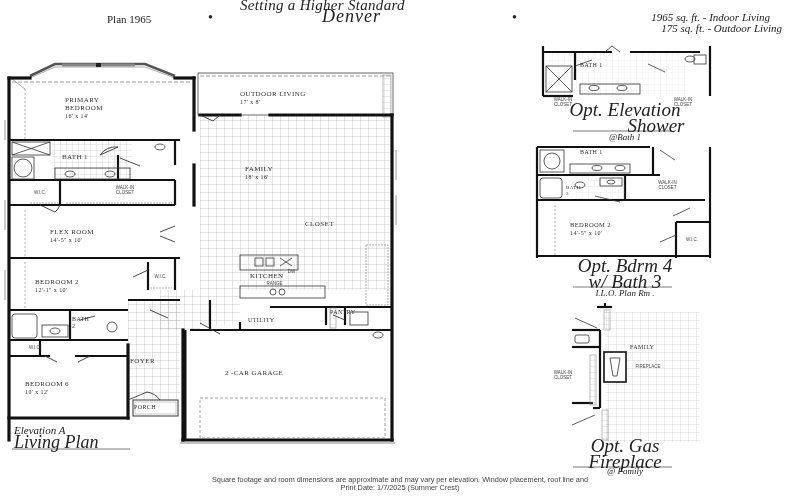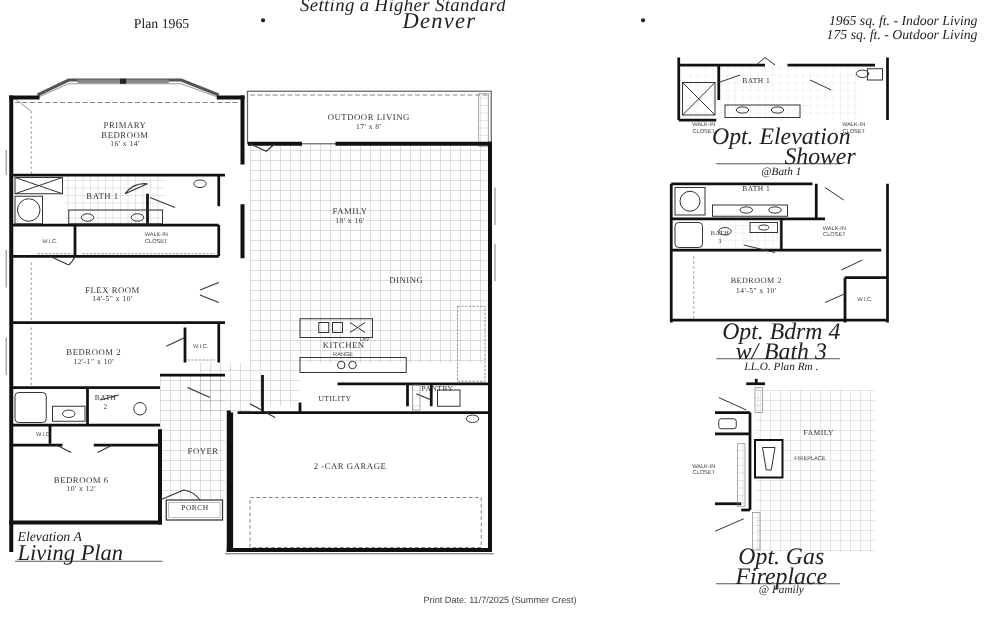--- a/index.html
+++ b/index.html
@@ -3,39 +3,39 @@
 <meta charset="utf-8">
 <style>
   html,body{margin:0;padding:0;background:#fff;}
   body{width:800px;height:500px;position:relative;overflow:hidden;font-family:"Liberation Serif",serif;color:#222;}
   .abs{position:absolute;white-space:nowrap;}
   .hdr-tag{font-style:italic;font-size:15px;top:-3px;left:240px;letter-spacing:0.3px;}
   .hdr-plan{font-size:11px;top:13px;left:107px;}
   .hdr-dot{font-size:14px;top:10px;}
   .hdr-name{font-style:italic;font-size:18px;top:6px;left:322px;letter-spacing:1px;}
   .hdr-sq{font-style:italic;font-size:11px;line-height:11px;text-align:right;}
-  .room{font-family:"Liberation Serif",serif;font-size:7px;text-align:center;line-height:8px;color:#333;letter-spacing:0.4px;}
+  .room{font-family:"Liberation Serif",serif;font-size:7px;text-align:left;line-height:8px;color:#333;letter-spacing:0.4px;}
   .room .dim{font-size:6px;display:block;}
   .tiny{font-size:4.5px;line-height:5px;text-align:center;color:#444;font-family:"Liberation Sans",sans-serif;}
   .cap-big{font-style:italic;font-size:19px;line-height:17px;text-align:center;}
   .cap-sub{font-style:italic;font-size:9px;text-align:center;}
   .fp-title{font-style:italic;font-size:18px;left:14px;top:432px;}
   .fp-sub{font-style:italic;font-size:11px;left:14px;top:424px;}
   .footer{font-family:"Liberation Sans",sans-serif;font-size:7.3px;line-height:8px;text-align:center;color:#444;left:0;width:800px;top:476px;}
   svg{position:absolute;left:0;top:0;}
 </style>
 </head>
 <body>
 
 <div class="abs hdr-tag">Setting a Higher Standard</div>
 <div class="abs hdr-plan">Plan 1965</div>
 <div class="abs hdr-dot" style="left:208px">•</div>
 <div class="abs hdr-name">Denver</div>
 <div class="abs hdr-dot" style="left:512px">•</div>
-<div class="abs hdr-sq" style="right:18px;top:12px">1965 sq. ft. - Indoor Living</div>
+<div class="abs hdr-sq" style="right:30px;top:12px">1965 sq. ft. - Indoor Living</div>
 <div class="abs hdr-sq" style="right:18px;top:23px">175 sq. ft. - Outdoor Living</div>
 
 <svg width="800" height="500" viewBox="0 0 800 500">
   <defs>
     <pattern id="tile" width="8" height="8" patternUnits="userSpaceOnUse">
       <path d="M8 0 L0 0 0 8" fill="none" stroke="#a8a8a8" stroke-width="0.6"></path>
     </pattern>
     <pattern id="tileSmall" width="6" height="6" patternUnits="userSpaceOnUse">
       <path d="M6 0 L0 0 0 6" fill="none" stroke="#b0b0b0" stroke-width="0.5"></path>
     </pattern>
@@ -261,21 +261,21 @@
   <span class="dim">17' x 8'</span>
 </div>
 <div class="abs room" style="left:62px;top:153px;width:40px">
   <span>BATH 1</span>
 </div>
 <div class="abs room" style="left:245px;top:165px;width:70px">
   <span style="display:block">FAMILY</span>
   <span class="dim">18' x 16'</span>
 </div>
 <div class="abs room" style="left:305px;top:220px;width:40px">
-  <span>DINING</span>
+  <span>CLOSET</span>
 </div>
 <div class="abs room" style="left:250px;top:272px;width:50px">
   <span>KITCHEN</span>
 </div>
 <div class="abs room" style="left:50px;top:228px;width:80px">
   <span style="display:block">FLEX ROOM</span>
   <span class="dim">14'-5" x 10'</span>
 </div>
 <div class="abs room" style="left:35px;top:278px;width:80px">
   <span style="display:block">BEDROOM 2</span>
@@ -341,14 +341,15 @@
 
 <div class="abs room" style="left:630px;top:343px;width:50px;font-size:6px">FAMILY</div>
 <div class="abs tiny" style="left:628px;top:364px;width:40px">FIREPLACE</div>
 <div class="abs tiny" style="left:548px;top:370px;width:30px;white-space:pre-line">WALK-IN
 CLOSET</div>
 <div class="abs cap-big" style="left:540px;top:437px;width:170px">Opt. Gas</div>
 <div class="abs cap-big" style="left:540px;top:453px;width:170px">Fireplace</div>
 <div class="abs cap-sub" style="left:580px;top:466px;width:90px">@ Family</div>
 
 <div class="abs footer">
-  <div>Print Date: 11/7/2025 (Summer Crest)</div>
+  <div>Square footage and room dimensions are approximate and may vary per elevation. Window placement, roof line and</div>
+  <div>Print Date: 1/7/2025 (Summer Crest)</div>
 </div>
 
 </body></html>

